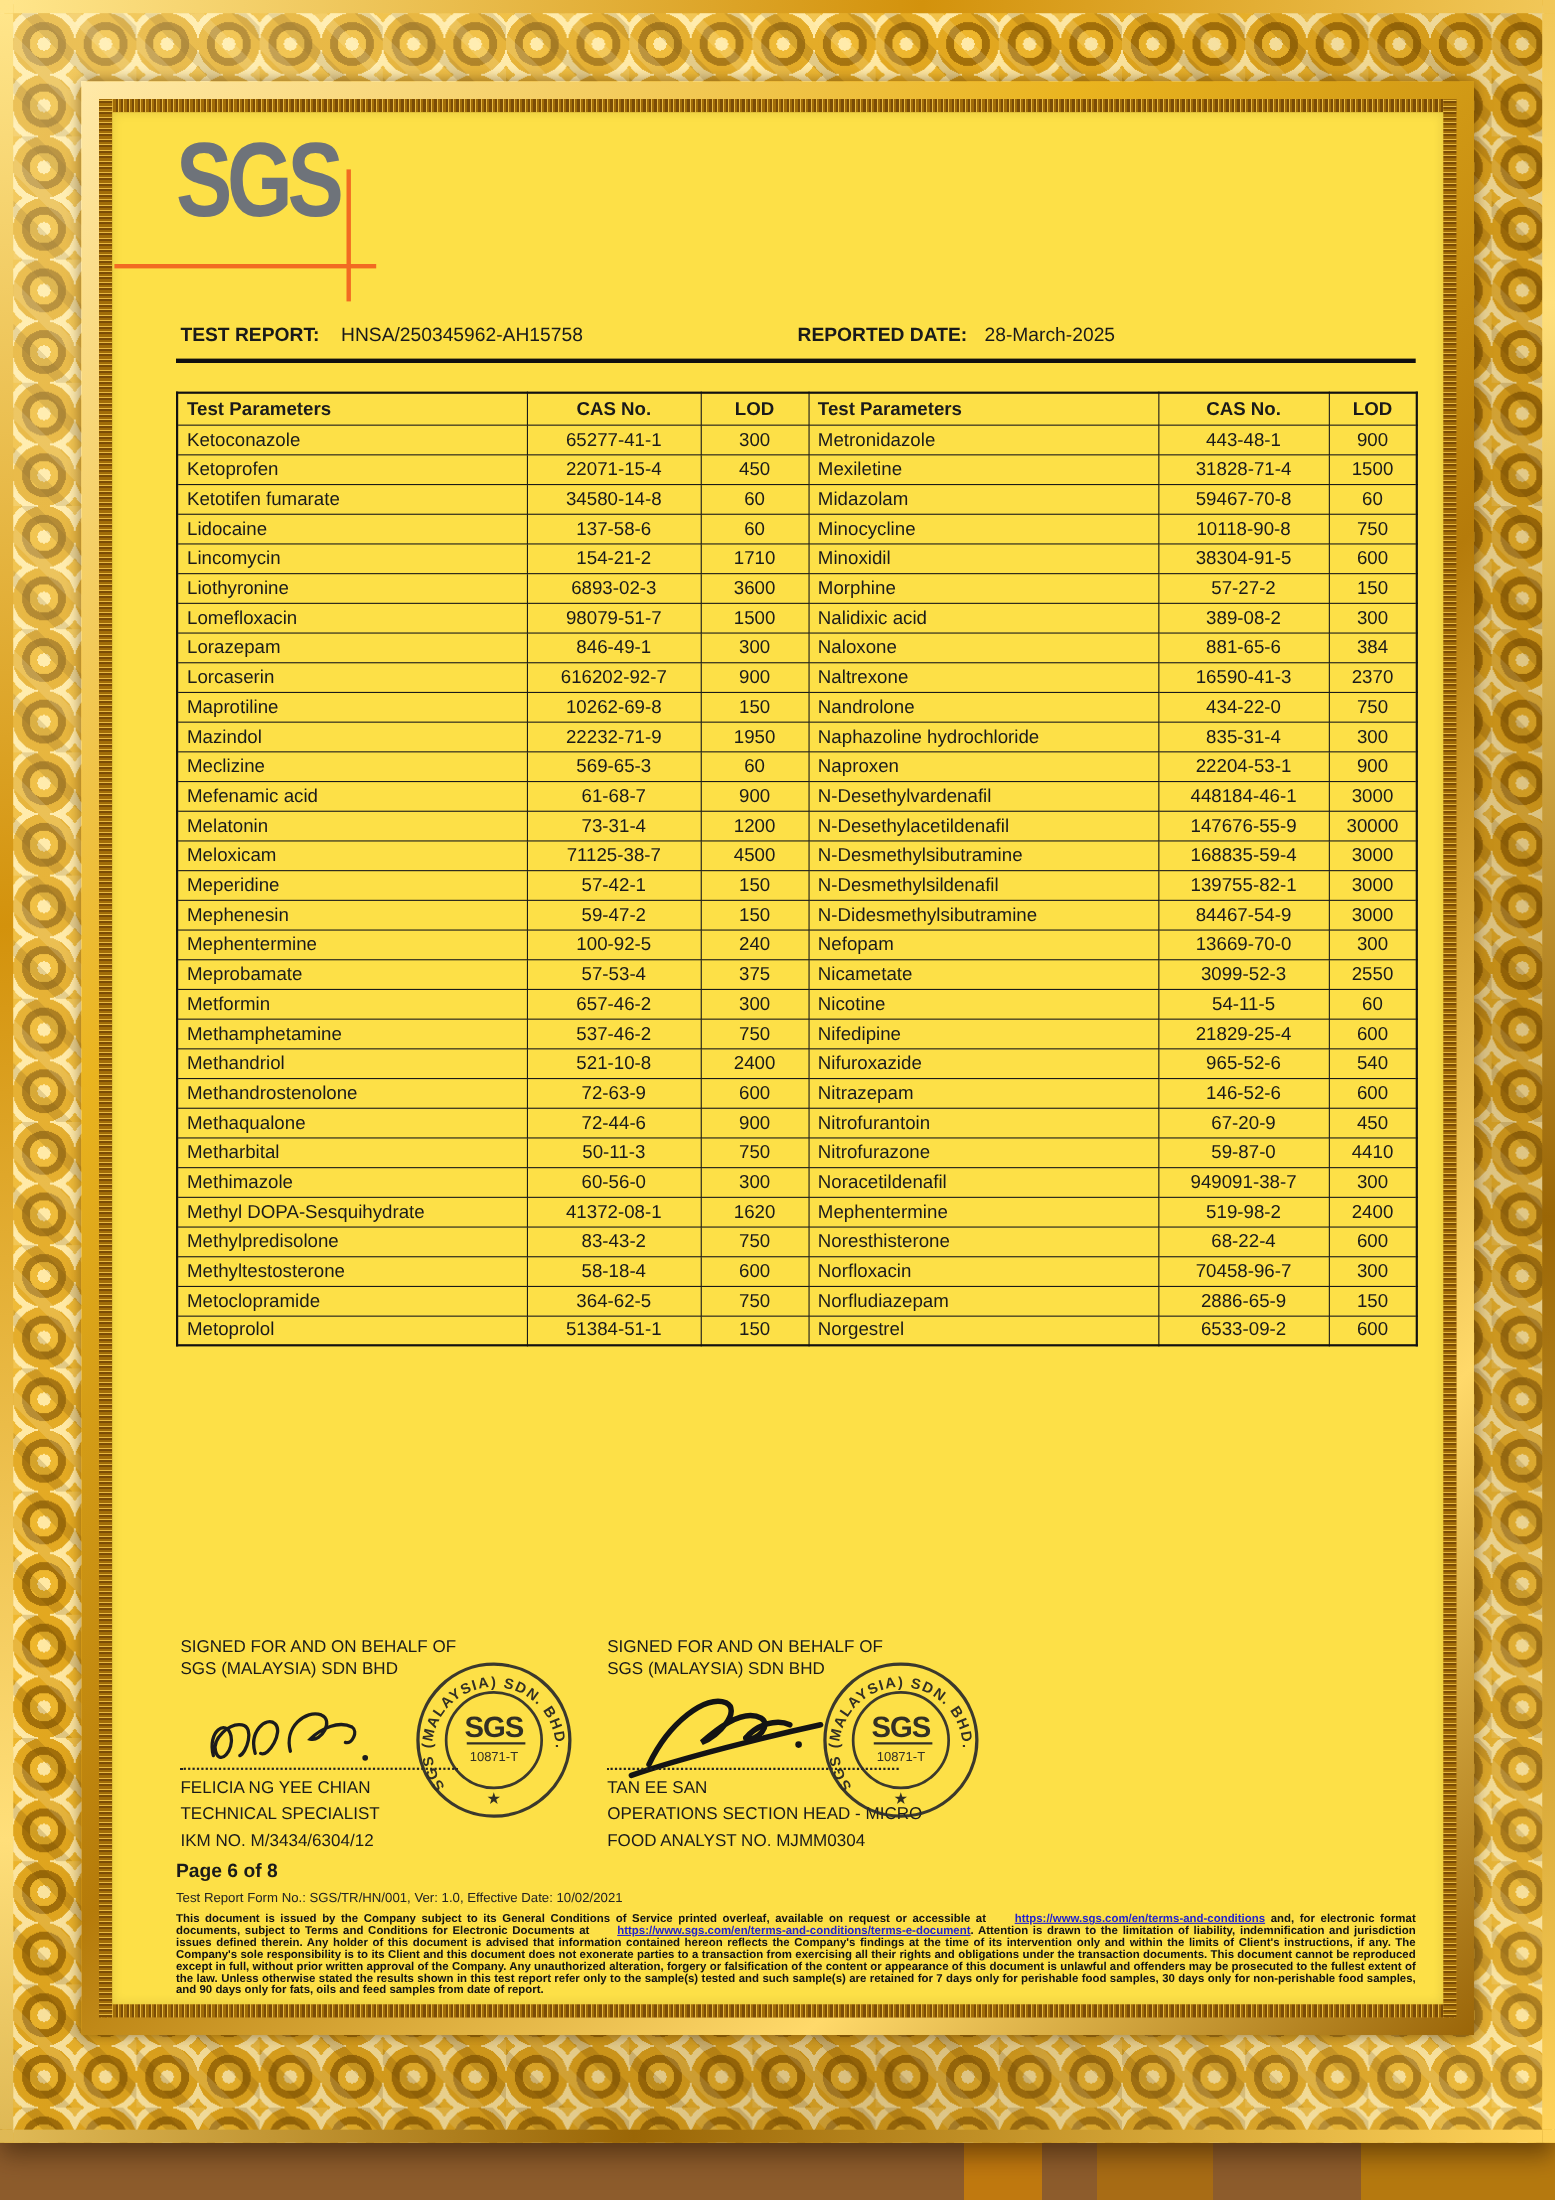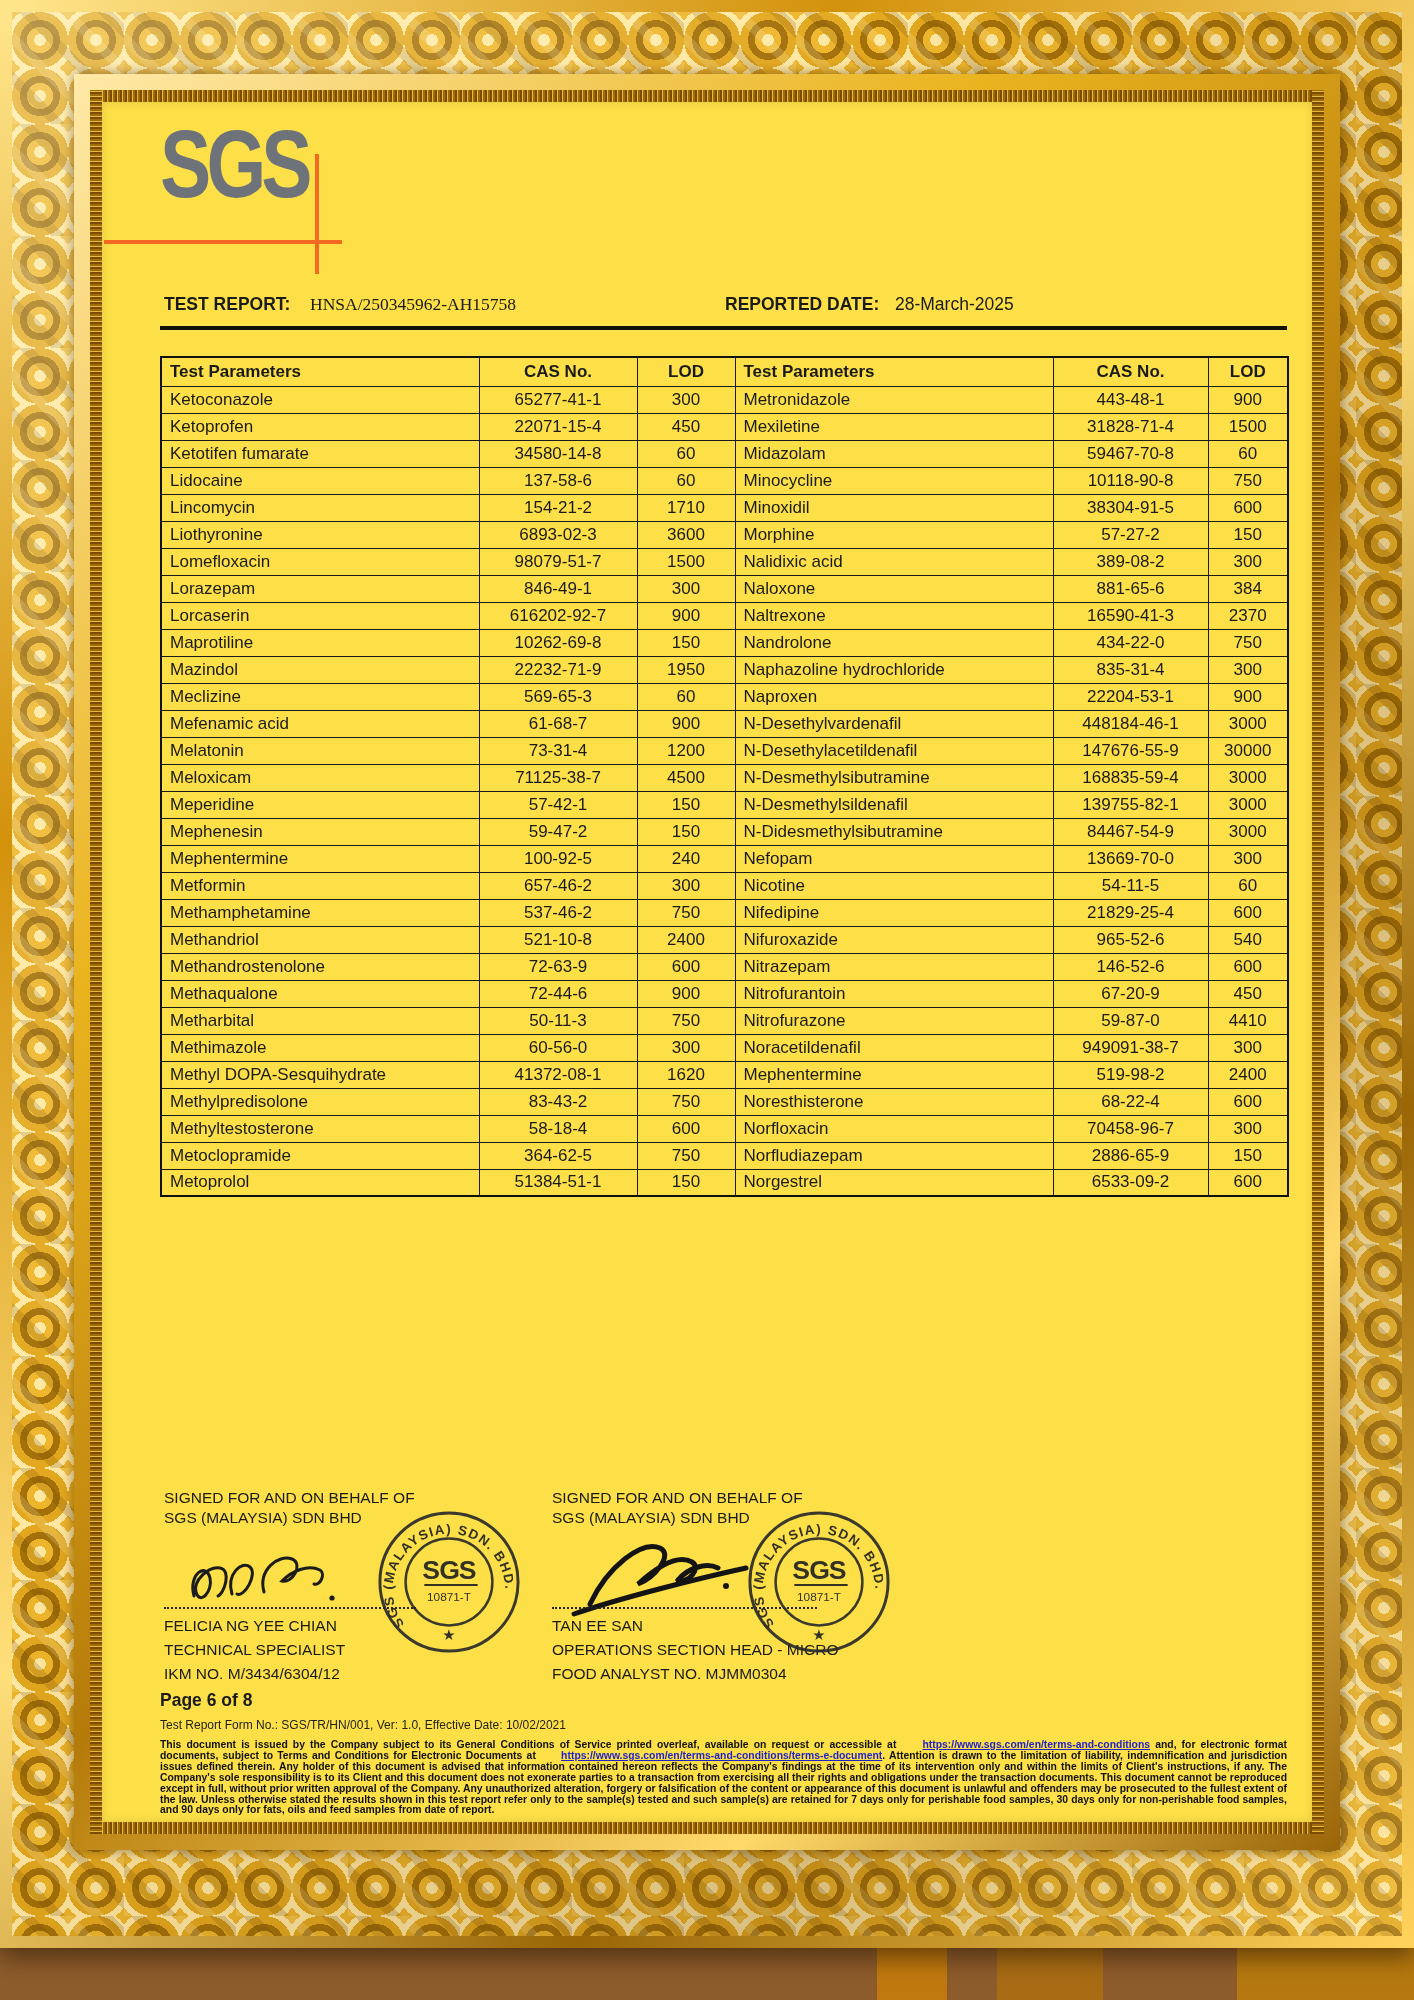--- a/index.html
+++ b/index.html
@@ -44,21 +44,21 @@
   
   .logo-text { position:absolute; left:58px; top:14px; font-size:96px; line-height:1;
     font-weight:bold; letter-spacing:-6px; color:#6e737a;
     transform:scaleX(.8); transform-origin:left top; }
   .logo-hline { position:absolute; left:2px; top:138px; width:238px; height:4px; }
   .logo-vline { position:absolute; left:213px; top:52px; width:4px; height:120px; }
 
   
   .report-row { position:absolute; top:192px; left:58px; width:1127px; height:22px; font-size:17.5px; }
   .report-row .lbl { position:absolute; font-weight:bold; }
-  .rpt-label { left:4px; } .rpt-value { position:absolute; left:150px;font-family:Liberation Serif, serif; }
+  .rpt-label { left:4px; } .rpt-value { position:absolute; left:150px; }
   .date-label { left:565px; } .date-value { position:absolute; left:735px; }
   .rule { position:absolute; top:224px; left:58px; width:1127px; height:3.5px; background:#101010; }
 
   
   table.lod-table { position:absolute; top:254px; left:58px; width:1127px;
     border-collapse:collapse; table-layout:fixed; font-size:17px; }
   .lod-table th, .lod-table td { border:1.2px solid #1a1a1a; height:27px; padding:0 8px;
     overflow:hidden; white-space:nowrap; }
   .lod-table th { height:29px; font-weight:bold; }
   .lod-table .c-param, .lod-table .th-param { text-align:left; }
@@ -262,20 +262,28 @@
                   <td class="c-num">84467-54-9</td>
                   <td class="c-num">3000</td>
                 </tr>
                 <tr>
                   <td class="c-param">Mephentermine</td>
                   <td class="c-num">100-92-5</td>
                   <td class="c-num">240</td>
                   <td class="c-param">Nefopam</td>
                   <td class="c-num">13669-70-0</td>
                   <td class="c-num">300</td>
+                </tr>
+                <tr>
+                  <td class="c-param">Meprobamate</td>
+                  <td class="c-num">57-53-4</td>
+                  <td class="c-num">375</td>
+                  <td class="c-param">Nicametate</td>
+                  <td class="c-num">3099-52-3</td>
+                  <td class="c-num">2550</td>
                 </tr>
                 <tr>
                   <td class="c-param">Metformin</td>
                   <td class="c-num">657-46-2</td>
                   <td class="c-num">300</td>
                   <td class="c-param">Nicotine</td>
                   <td class="c-num">54-11-5</td>
                   <td class="c-num">60</td>
                 </tr>
                 <tr>

